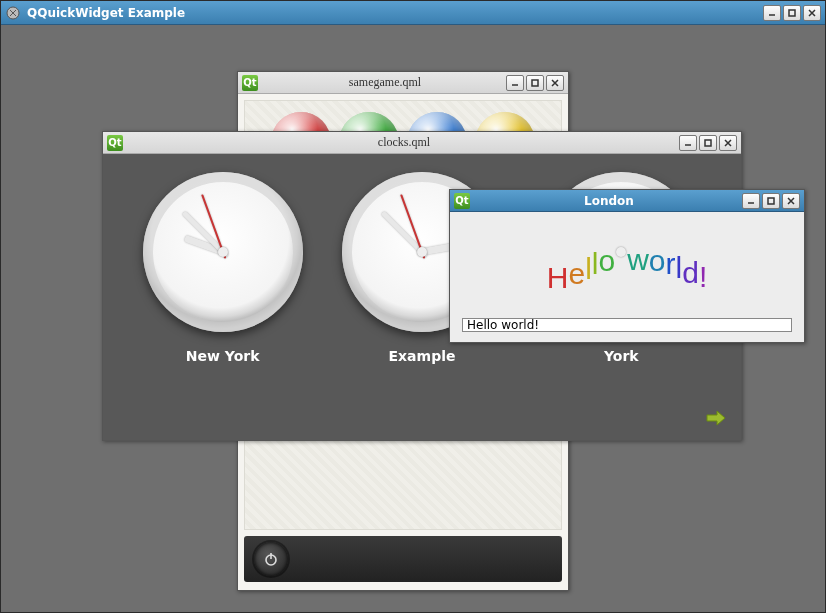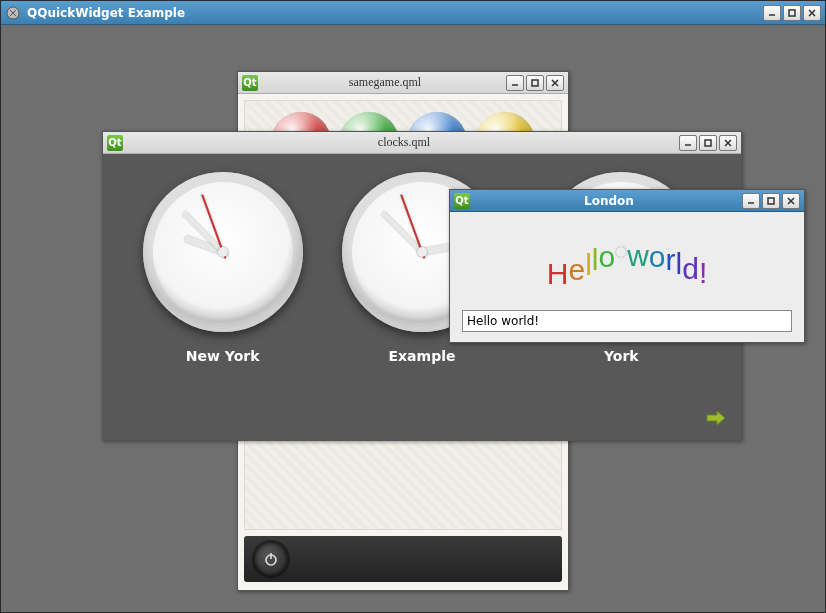--- a/index.html
+++ b/index.html
@@ -43,21 +43,21 @@
   .hand.minute { width:5px; height:62px; }
   .hand.second { width:2px; height:68px; background:#c83535; }
   .city { color:#fff; font-weight:bold; font-size:14px; margin-top: 16px; }
   .clocks-arrow { position:absolute; right:14px; bottom:10px; color:#9cbb2f; }
 
   
   .wiggly { left: 440px; top: 156px; width: 356px; height: 154px; }
   .wiggly-body { height: calc(100% - 22px); background: #ededed; padding: 10px 12px; display:flex; flex-direction:column; }
   .wiggly-display { flex:1; display:flex; align-items:center; justify-content:center; font-size: 30px; font-family: Arial, sans-serif; font-weight: normal; }
   .wiggly-display span { display:inline-block; }
-  .wiggly-input { height: 22px; border: 1px solid #888; background: #fff; padding: 2px 4px; font-size: 12px; font-family: inherit; }
+  .wiggly-input { height: 14px; border: 1px solid #888; background: #fff; padding: 2px 4px; font-size: 12px; font-family: inherit; }
 
   .qt-icon { width:16px; height:16px; background: linear-gradient(#7ac943,#3e8e1f); border-radius:2px; display:flex; align-items:center; justify-content:center; color:#fff; font-size:10px; font-weight:bold; }
 </style>
 </head>
 <body>
 
 <div class="main-window">
   <div class="titlebar">
     <span class="appicon">
       <svg viewBox="0 0 16 16">

